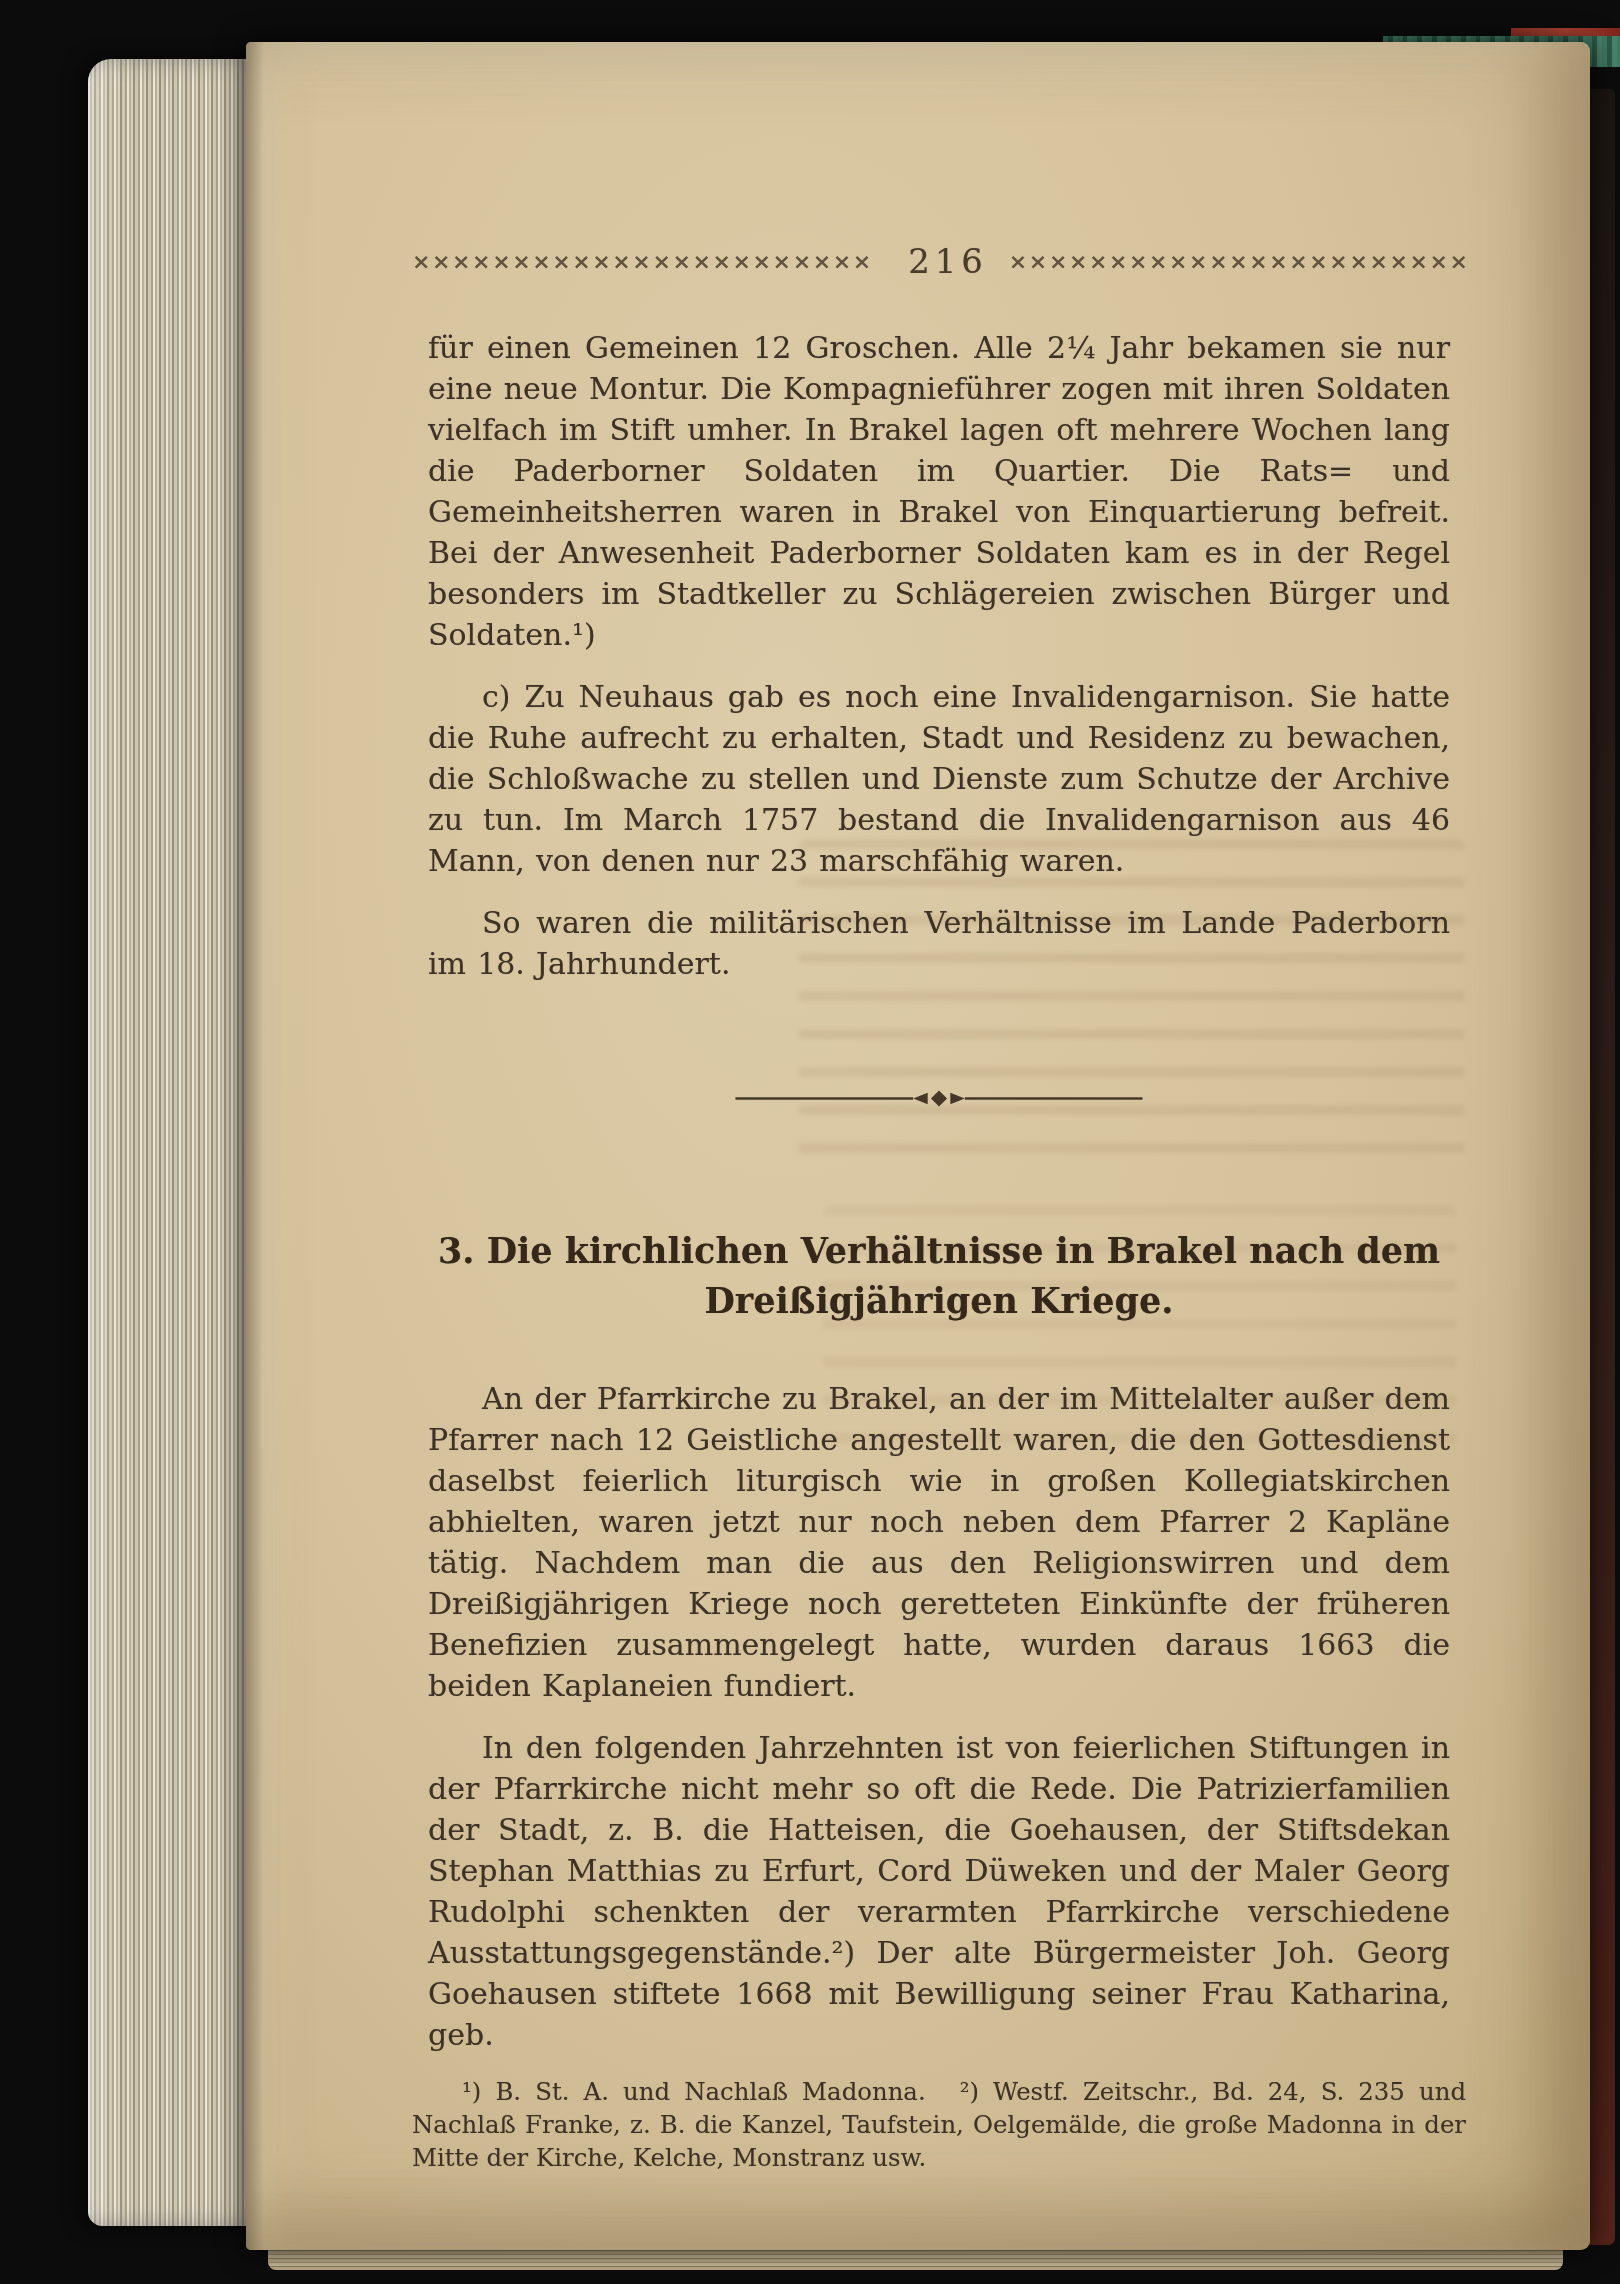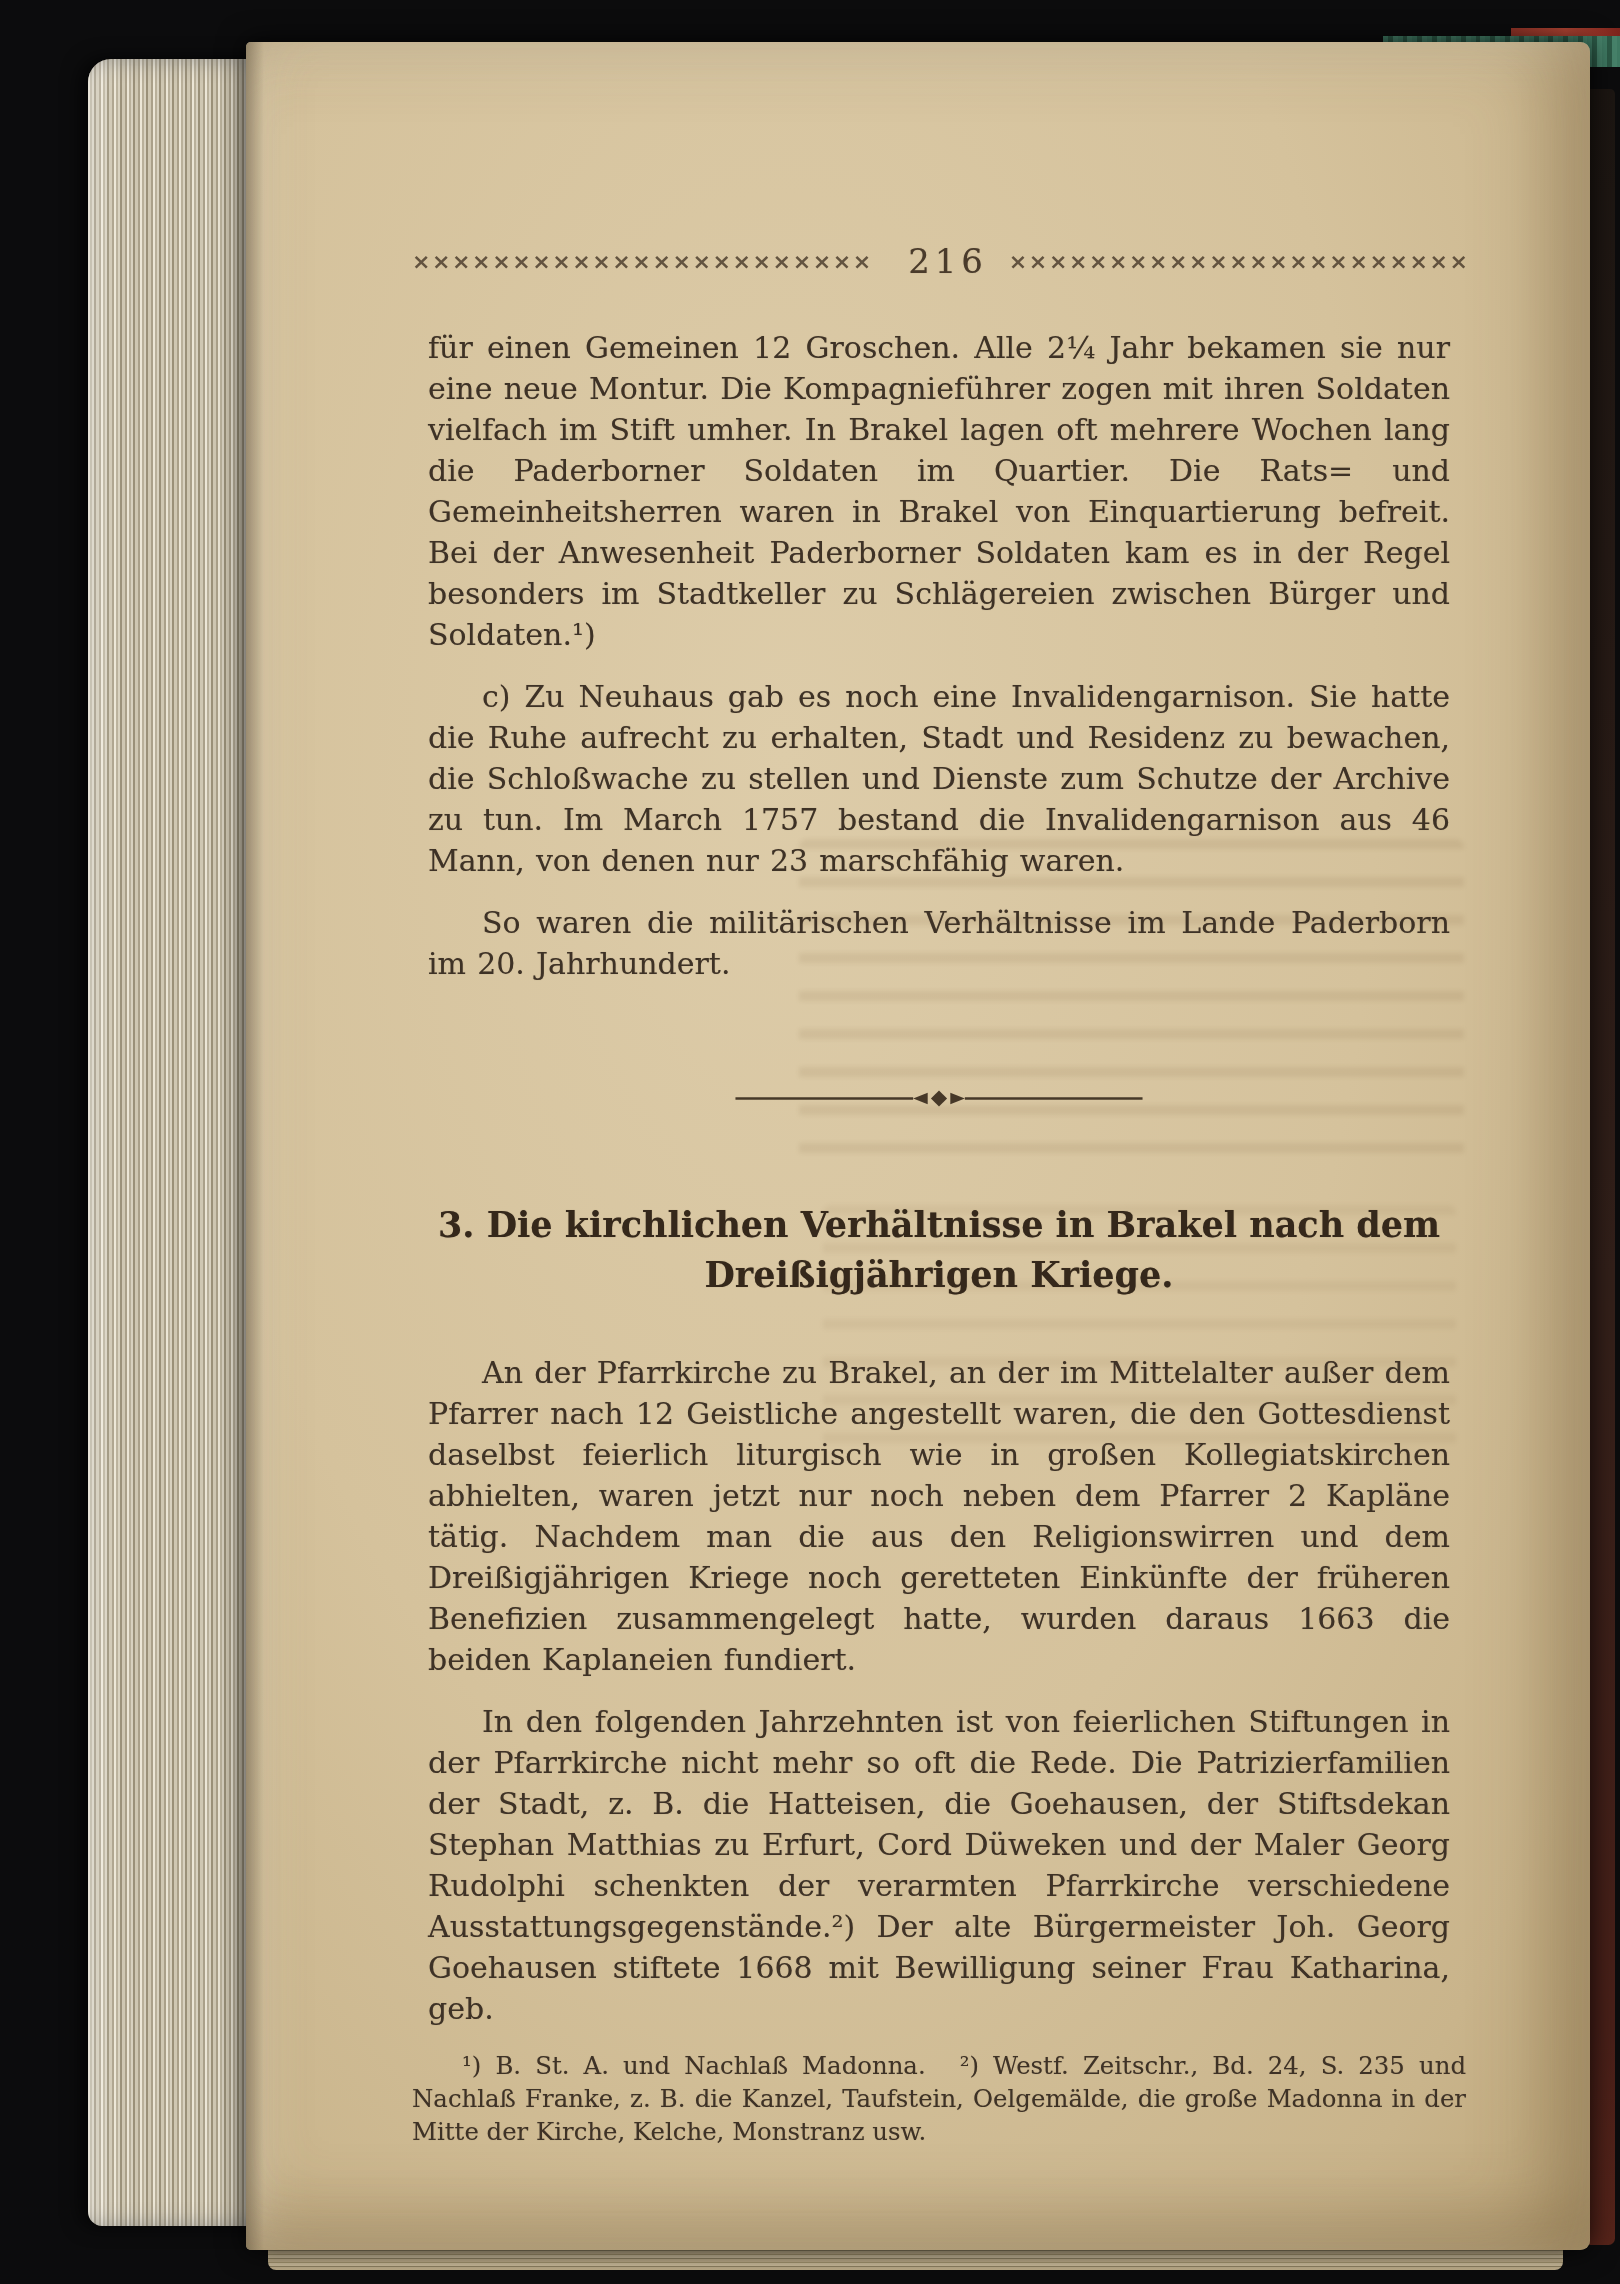--- a/index.html
+++ b/index.html
@@ -99,21 +99,21 @@
   }
   p.body.no-indent{text-indent:0;}
   p.body.last{margin-bottom:0;}
 
   .divider{
     margin:104px auto 0;width:456px;height:21px;
     display:flex;justify-content:center;align-items:center;
   }
 
   .heading{
-    margin:91px 0 52px;text-align:center;
+    margin:117px 0 52px;text-align:center;
     font-size:35px;line-height:50px;font-weight:bold;color:#35281b;
     text-shadow:0 0 0.8px rgba(53,40,27,.4);
   }
 
   .footnotes{
     font-size:24.4px;line-height:33px;text-align:justify;
     text-indent:50px;margin-top:19.5px;
     text-shadow:0 0 0.8px rgba(62,50,38,.3);
   }
   .footnotes .fn2{margin-left:34px;}
@@ -140,21 +140,21 @@
     <div class="header-row">
       <span class="ornament">××××××××××××××××××××××××××××××</span>
       <span class="page-number">216</span>
       <span class="ornament right">××××××××××××××××××××××××××××××</span>
     </div>
 
     <p class="body no-indent">für einen Gemeinen 12 Groschen. Alle 2¼ Jahr bekamen sie nur eine neue Montur. Die Kompagnieführer zogen mit ihren Soldaten vielfach im Stift umher. In Brakel lagen oft mehrere Wochen lang die Paderborner Soldaten im Quartier. Die Rats= und Gemeinheitsherren waren in Brakel von Einquartierung befreit. Bei der Anwesenheit Paderborner Soldaten kam es in der Regel besonders im Stadtkeller zu Schlägereien zwischen Bürger und Soldaten.¹)</p>
 
     <p class="body">c) Zu Neuhaus gab es noch eine Invalidengarnison. Sie hatte die Ruhe aufrecht zu erhalten, Stadt und Residenz zu bewachen, die Schloßwache zu stellen und Dienste zum Schutze der Archive zu tun. Im March 1757 bestand die Invalidengarnison aus 46 Mann, von denen nur 23 marschfähig waren.</p>
 
-    <p class="body last">So waren die militärischen Verhältnisse im Lande Paderborn im 20. Jahrhundert.</p>
+    <p class="body last">So waren die militärischen Verhältnisse im Lande Paderborn im 18. Jahrhundert.</p>
 
     <div class="divider">
       <svg width="456" height="21" viewBox="0 0 560 26">
         <line x1="28" y1="13" x2="248" y2="13" stroke="#463828" stroke-width="3"></line>
         <line x1="312" y1="13" x2="532" y2="13" stroke="#463828" stroke-width="3"></line>
         <polygon points="248,13 266,6 266,20" fill="#463828"></polygon>
         <polygon points="312,13 294,6 294,20" fill="#463828"></polygon>
         <polygon points="280,3 290,13 280,23 270,13" fill="#463828"></polygon>
       </svg>
     </div>

